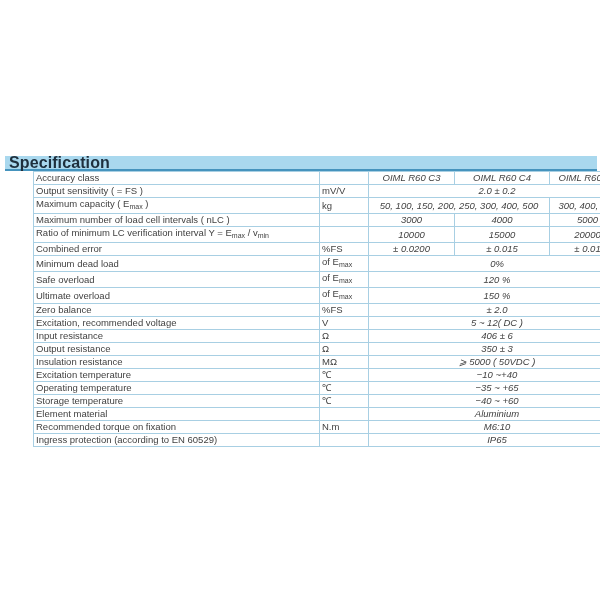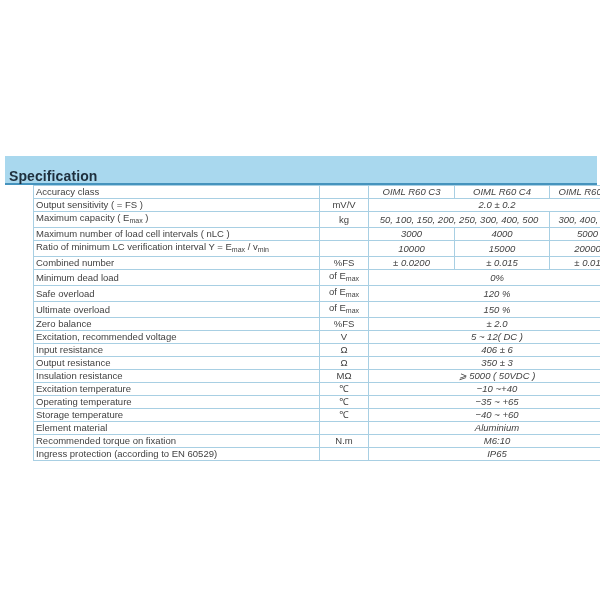--- a/index.html
+++ b/index.html
@@ -6,38 +6,38 @@
   body{
     width:600px;height:600px;background:#ffffff;
     font-family:"Liberation Sans",sans-serif;
     position:relative;overflow:hidden;
   }
   .spec-wrap{position:absolute;left:5px;top:156px;width:592px;}
   .spec-header{
     background:#a9d8ee;
     border-bottom:2px solid #4593bd;
     height:11px;line-height:11px;
-    padding:15px 0 1px 4px;
-    font-size:14px;font-weight:bold;
+    padding:1px 0 1px 4px;
+    font-size:16px;font-weight:bold;
     color:#1e2f3d;letter-spacing:0.1px;
   }
   table.spec{
     border-collapse:collapse;
     width:592px;table-layout:fixed;margin-left:28px;
   }
   table.spec td{
     border:1px solid #a8cfe3;
     height:12px;line-height:12px;
     font-size:9.5px;color:#424242;
     padding:0 2px;
     white-space:nowrap;overflow:hidden;
     background:#ffffff;
   }
   td.c-label{text-align:left;padding-left:3px;}
-  td.c-unit{text-align:center;}
+  td.c-unit{}
   td.c-val{text-align:center;font-style:italic;}
   .subscript{font-size:7px;vertical-align:-2px;}
 </style>
 </head>
 <body>
 
 <div class="spec-wrap">
   <div class="spec-header">Specification</div>
   <table class="spec">
     <colgroup>
@@ -74,21 +74,21 @@
           <td class="c-val" colspan="1">5000</td>
         </tr>
         <tr>
           <td class="c-label">Ratio of minimum LC verification interval Y = E<span class="subscript">max</span> / v<span class="subscript">min</span></td>
           <td class="c-unit"></td>
           <td class="c-val" colspan="1">10000</td>
           <td class="c-val" colspan="1">15000</td>
           <td class="c-val" colspan="1">20000</td>
         </tr>
         <tr>
-          <td class="c-label">Combined number</td>
+          <td class="c-label">Combined error</td>
           <td class="c-unit">%FS</td>
           <td class="c-val" colspan="1">± 0.0200</td>
           <td class="c-val" colspan="1">± 0.015</td>
           <td class="c-val" colspan="1">± 0.01</td>
         </tr>
         <tr>
           <td class="c-label">Minimum dead load</td>
           <td class="c-unit">of E<span class="subscript">max</span></td>
           <td class="c-val" colspan="3">0%</td>
         </tr>

